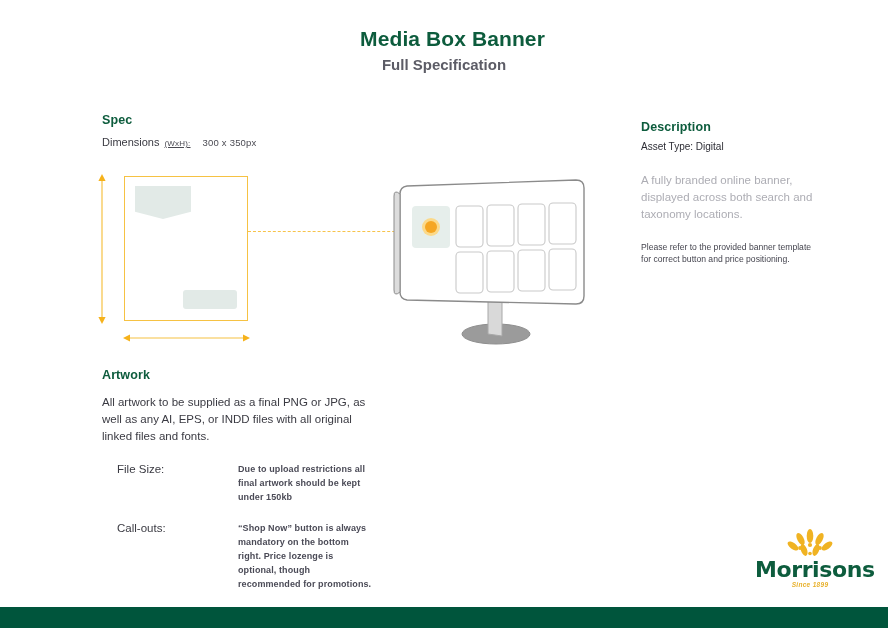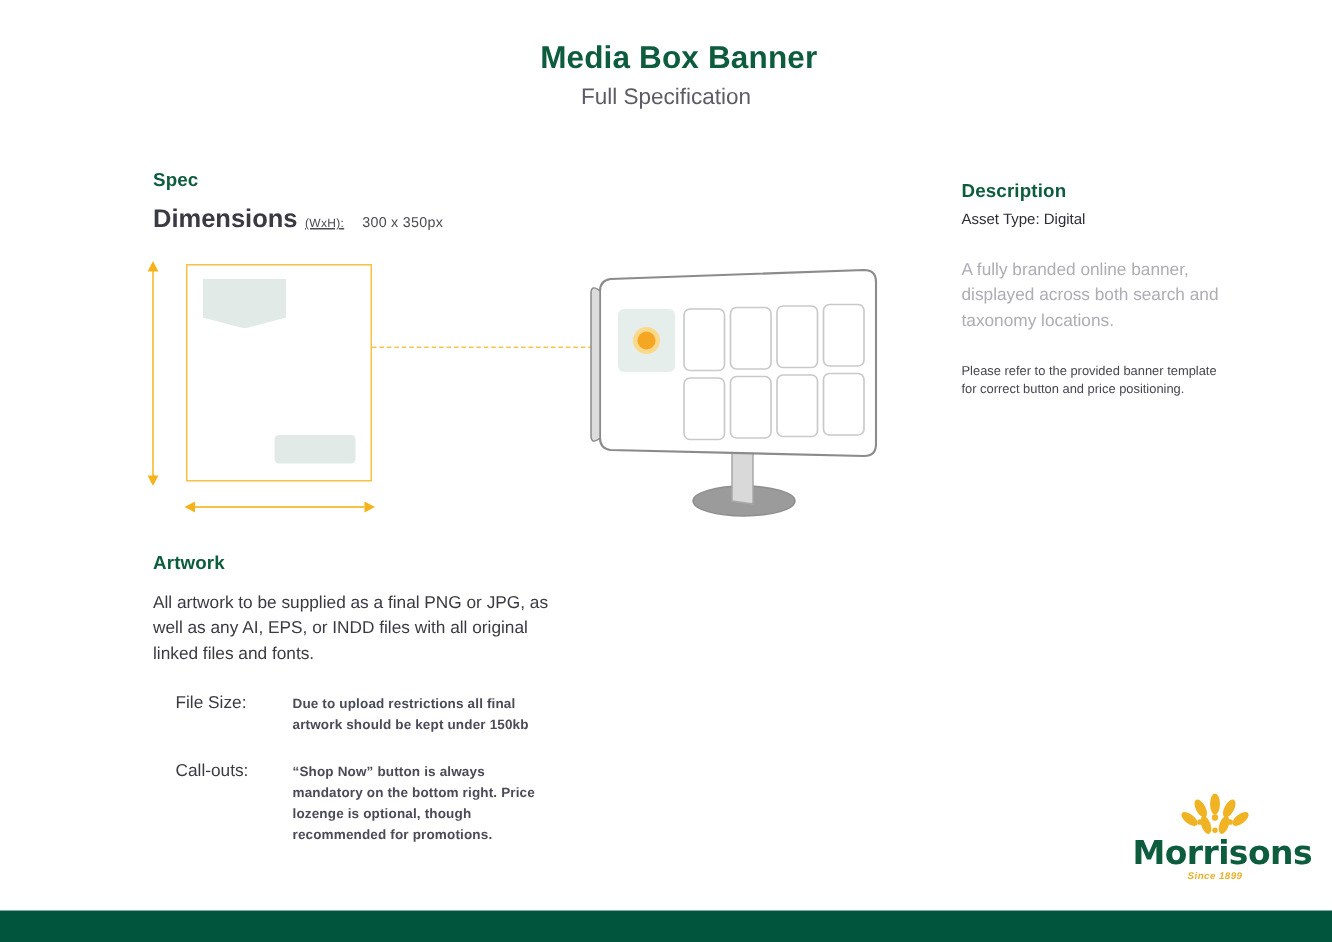--- a/index.html
+++ b/index.html
@@ -31,21 +31,21 @@
   .title {
     font-size: 21px;
     font-weight: bold;
     color: #0d5c3d;
     letter-spacing: 0.1px;
     line-height: 26px;
     padding-left: 17px;
   }
   .subtitle {
     font-size: 15px;
-    font-weight: normal;
+    font-weight: bold;
     color: #5c5c66;
     line-height: 22px;
     margin-top: 2px;
   }
 
   
   .sec-head {
     font-size: 12.5px;
     font-weight: bold;
     color: #0d5c3d;
@@ -58,23 +58,22 @@
     left: 102px;
     top: 113px;
   }
   .dim-row {
     margin-top: 9px;
     display: flex;
     align-items: baseline;
     white-space: nowrap;
   }
   .dim-label {
-    font-size: 17px;
+    font-size: 11px;
     color: #3a3a42;
-    font-weight: bold;
   }
   .dim-wxh {
     font-size: 8px;
     color: #4a4a52;
     margin-left: 5px;
     letter-spacing: .2px;
     text-decoration: underline;
   }
   .dim-value {
     font-size: 9.5px;
@@ -169,20 +168,21 @@
     color: #3a3a42;
     line-height: 15px;
     margin-left: 15px;
   }
   .kv-val {
     font-size: 9px;
     font-weight: bold;
     color: #4b4b57;
     line-height: 14px;
     letter-spacing: .1px;
+    margin-left: 43px;
   }
 
   
   .desc-block {
     position: absolute;
     left: 641px;
     top: 120px;
     width: 175px;
   }
   .asset-type {

